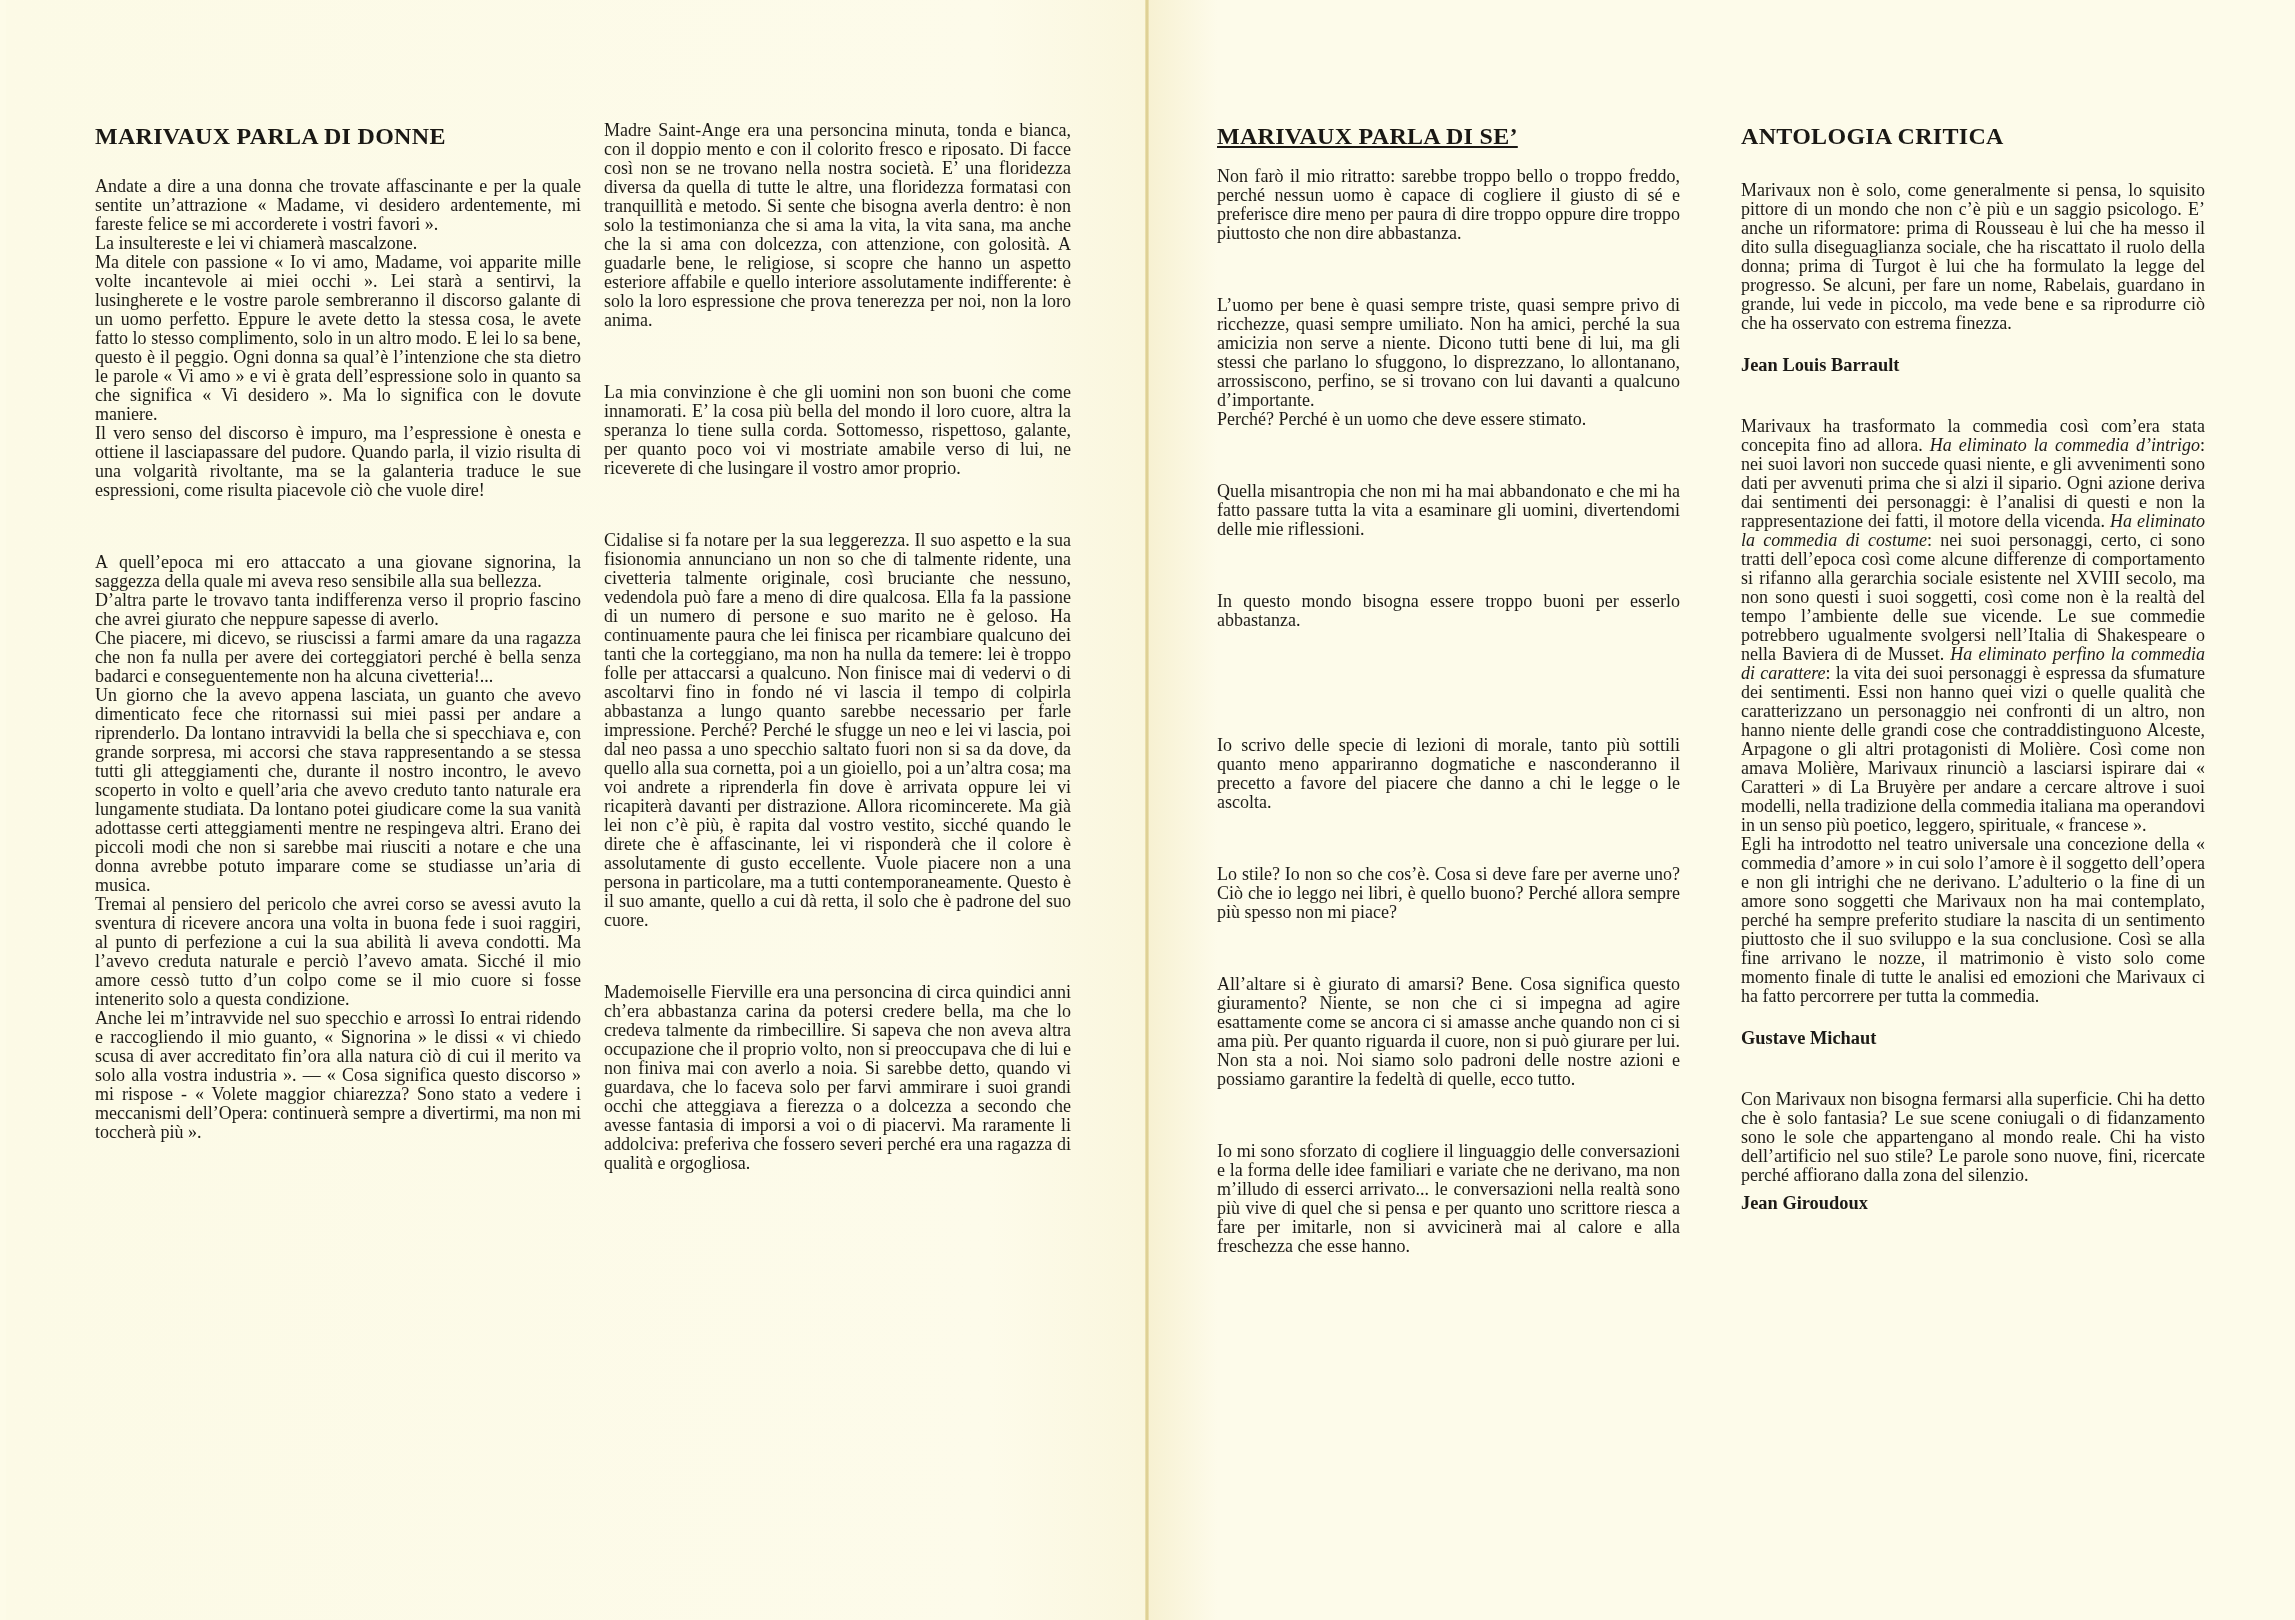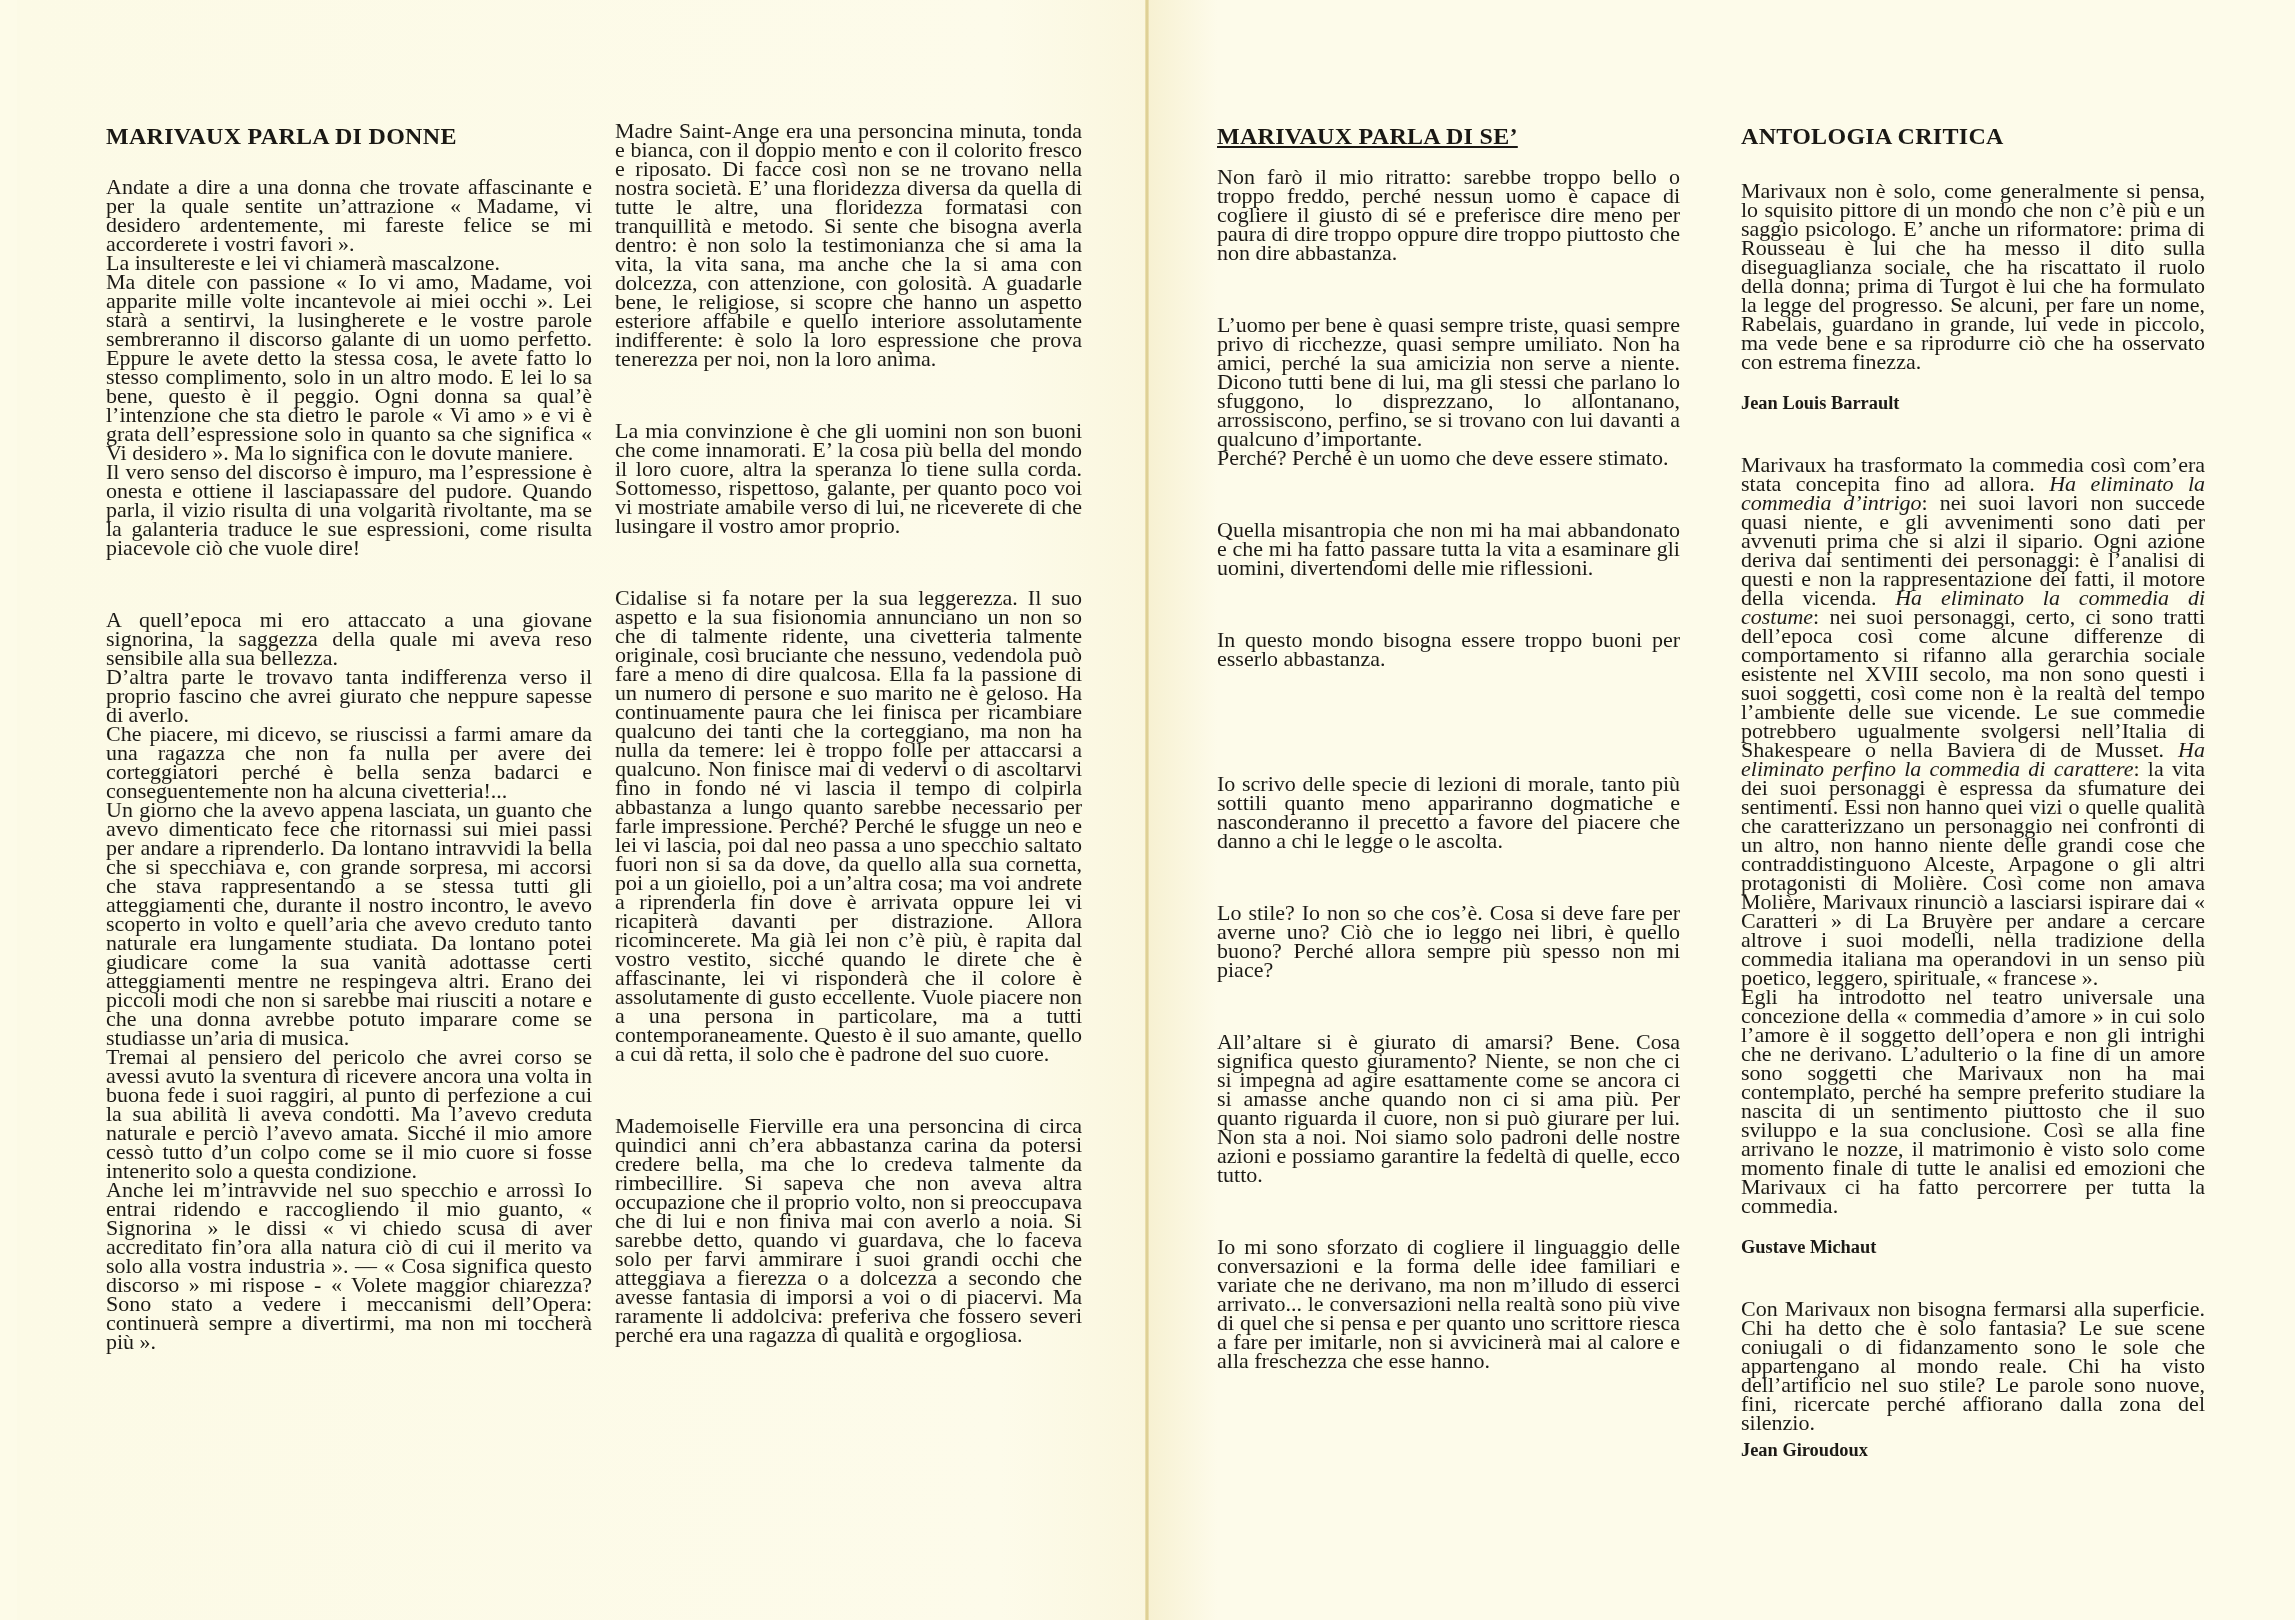--- a/index.html
+++ b/index.html
@@ -5,35 +5,35 @@
   html, body { margin: 0; padding: 0; }
   body {
     width: 2295px; height: 1620px; overflow: hidden;
     background: #fdfbe8;
     font-family: "Liberation Serif", "DejaVu Serif", serif;
     color: #1c1a16;
     position: relative;
   }
   .spread { position: absolute; left: 0; top: 0; width: 2295px; height: 1620px; }
   .page { position: absolute; top: 0; height: 1620px; }
-  .page-left { left: 17px; width: 1229px; background: linear-gradient(to right, #fcfae6 0%, #fdfbea 80%, #f8f3d6 100%); }
+  .page-left { left: 6px; width: 1229px; background: linear-gradient(to right, #fcfae6 0%, #fdfbea 80%, #f8f3d6 100%); }
   .page-right { left: 1149px; width: 1147px; background: linear-gradient(to right, #f7f1d2 0%, #fdfbea 6%, #fdfbea 100%); }
   .gutter { position: absolute; left: 1145px; top: 0; width: 3.5px; height: 1620px; background: linear-gradient(to right, #efe6b8, #d9c98a, #efe6b8); }
   .col { position: absolute; top: 121px; }
   .col-1 { left: 89px; width: 486px; }
   .col-2 { left: 598px; width: 467px; top: 121px; }
   .col-3 { left: 68px; width: 463px; }
   .col-4 { left: 592px; width: 464px; }
   .title {
     font-family: "Liberation Serif", "DejaVu Serif", serif;
     font-weight: bold; font-size: 24px; letter-spacing: 0.3px;
     margin: 0 0 25px 0; line-height: 31px; color: #1a1814;
   }
   .para {
-    font-size: 22px; line-height: 19px; text-align: justify;
+    font-size: 18px; line-height: 19px; text-align: justify;
     margin: 0; white-space: pre-line; hyphens: none;
   }
   .gap-l { height: 41px; }
   .gap-xl { height: 53px; }
   .col-2 .first { margin-top: 0; }
   .author { font-weight: bold; font-size: 18.4px; margin: 22px 0 0 0; line-height: 21px; }
   .para em { font-style: italic; }
   .col-3 .title { margin-bottom: 15px; text-decoration: underline; }
   .col-4 .title { margin-bottom: 29px; }
 </style>

